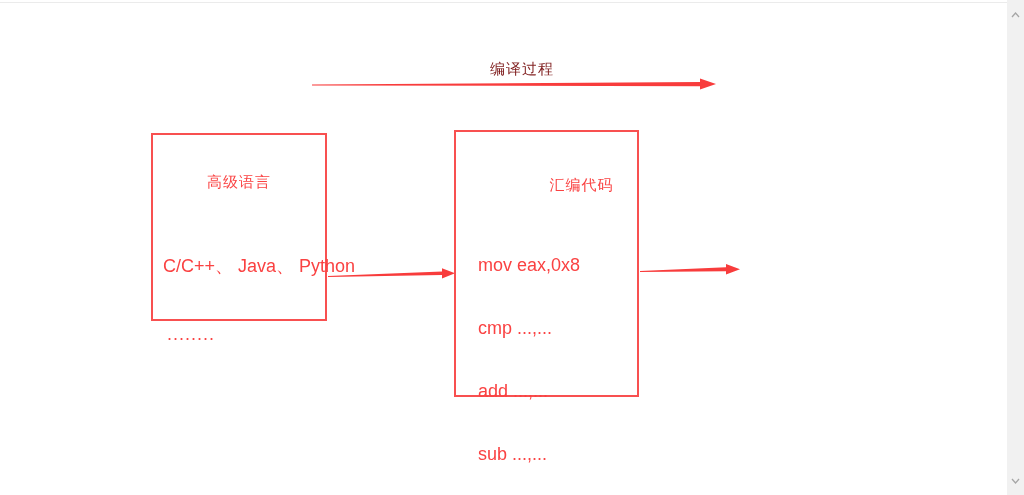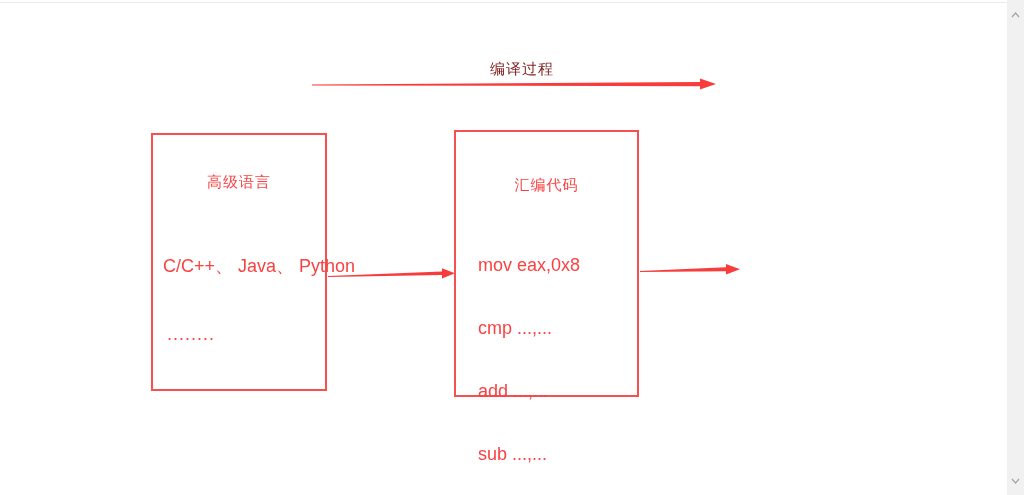--- a/index.html
+++ b/index.html
@@ -43,33 +43,33 @@
     height: 495px;
     pointer-events: none;
   }
   .dbox {
     position: absolute;
     border: 2px solid #f85050;
     background: #ffffff;
     box-sizing: border-box;
     color: #fa4242;
   }
-  .box-1 { left: 151px; top: 133px; width: 176px; height: 258px; }
+  .box-1 { left: 151px; top: 133px; width: 176px; height: 188px; }
   .box-2 { left: 454px; top: 130px; width: 185px; height: 267px; }
   .box-3 { left: 738px; top: 131px; width: 213px; height: 259px; }
   .box-title {
     position: absolute;
     left: 0;
     width: 100%;
     text-align: center;
     font-size: 15px;
     letter-spacing: 1px;
   }
   .box-1 .box-title { top: 38px; }
-  .box-2 .box-title { top: 44px; }
+  .box-2 .box-title { top: 44px; padding-left: 35px; }
   .box-3 .box-title { top: 37px; }
   .box-body {
     position: absolute;
     font-size: 18px;
     line-height: 21px;
     white-space: pre;
   }
   .box-1 .box-body { left: 10px; top: 79px; }
   .box-1 .box-body .line-dots { margin-top: 5px; padding-left: 4px; letter-spacing: 1px; }
   .box-2 .box-body { left: 22px; top: 81px; }

